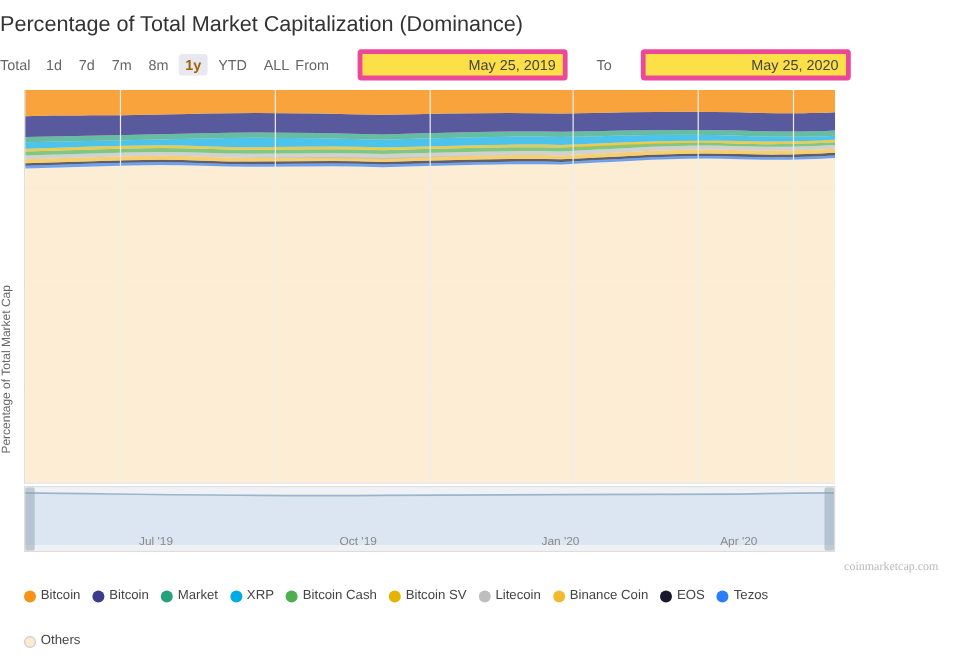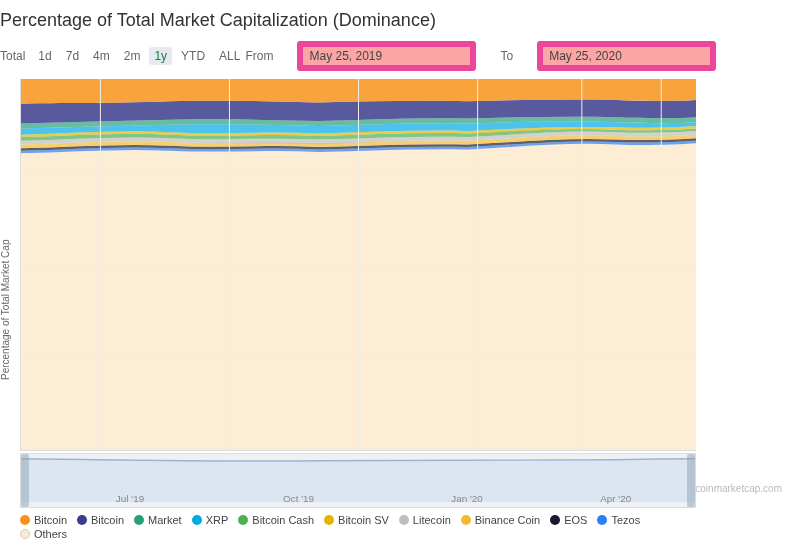--- a/index.html
+++ b/index.html
@@ -46,37 +46,38 @@
       color: #666;
       cursor: pointer;
       padding: 2px 5px;
       border: none;
       background: none;
       text-align: center;
     }
     .zoom-btn.active {
       background: #e8e8f0;
       border-radius: 3px;
-      font-weight: normal;
-      color: #15803d;
+      font-weight: bold;
+      color: #a16207;
     }
     .date-section {
       display: flex;
       align-items: center;
       gap: 24px;
       font-size: 12px;
       color: #666;
     }
     .date-input {
-      border: 6px solid #ec4899;
+      border: 4px solid #ec4899;
       border-radius: 3px;
       padding: 2px 6px;
       font-size: 12px;
       color: #444;
-      background: #fca5a5;
+      background: #fde047;
+      text-align: right;
     }
     .chart-area {
       display: flex;
       flex: 1;
       position: relative;
     }
     .y-axis-label {
       writing-mode: vertical-rl;
       text-orientation: mixed;
       transform: rotate(180deg);
@@ -115,35 +116,37 @@
     .legend {
       display: flex;
       flex-wrap: wrap;
       gap: 2px 10px;
       margin-top: 6px;
       font-size: 11px;
       color: #444;
     }
     .legend-item {
       display: flex;
-      align-items: center;
+      align-items: flex-end;
       gap: 4px;
+      margin-top: 24px;
     }
     .legend-dot {
       width: 10px;
       height: 10px;
       border-radius: 50%;
       flex-shrink: 0;
     }
     .watermark {
       position: absolute;
-      bottom: 56px;
+      bottom: 72px;
       right: 18px;
       font-size: 10px;
       color: #bbb;
+      font-family: Liberation Serif, serif;
     }
     .y-tick-label {
       font-size: 10px;
       fill: #888;
     }
     .x-tick-label {
       font-size: 10px;
       fill: #888;
     }
     .mini-x-label {
@@ -155,22 +158,22 @@
 <body>
 
 <div class="container">
   <div class="title">Percentage of Total Market Capitalization (Dominance)</div>
 
   <div class="controls">
     <div class="zoom-section">
       <span class="zoom-label">Total</span>
       <button class="zoom-btn">1d</button>
       <button class="zoom-btn">7d</button>
-      <button class="zoom-btn">4m</button>
-      <button class="zoom-btn">2m</button>
+      <button class="zoom-btn">7m</button>
+      <button class="zoom-btn">8m</button>
       <button class="zoom-btn active">1y</button>
       <button class="zoom-btn">YTD</button>
       <button class="zoom-btn">ALL</button>
     </div>
     <div class="date-section">
       <span>From</span>
       <input class="date-input" type="text" value="May 25, 2019" style="">
       <span>To</span>
       <input class="date-input" type="text" value="May 25, 2020" style="">
     </div>

